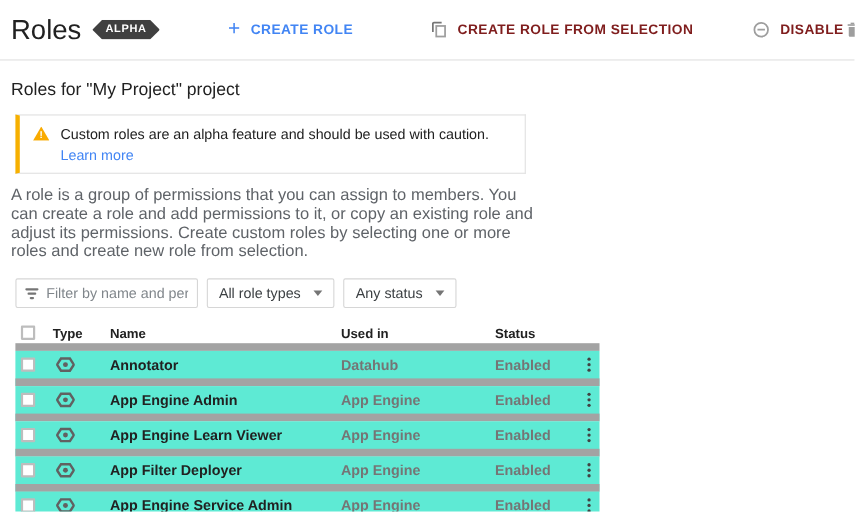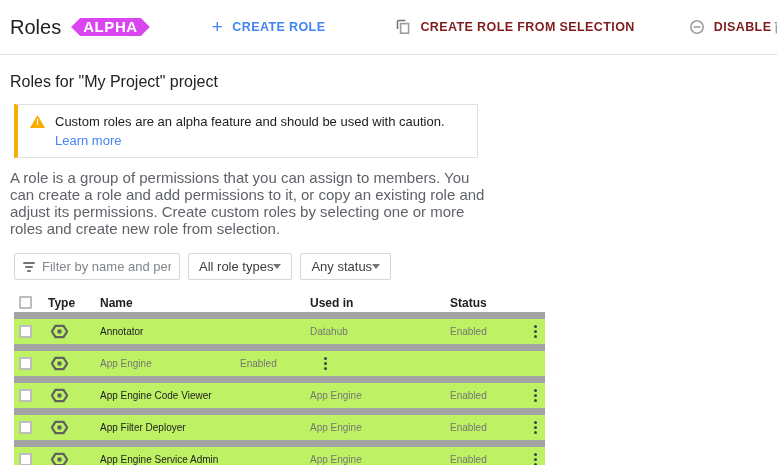--- a/index.html
+++ b/index.html
@@ -2,22 +2,22 @@
 <html><head>
 <meta charset="utf-8">
 <style>
   * { margin:0; padding:0; box-sizing:border-box; }
   html,body { width:777px; height:465px; background:#fff; overflow:hidden;
     font-family:"Liberation Sans","DejaVu Sans",sans-serif; color:#212121; }
 
   
   .toolbar { display:flex; align-items:center; height:55px; border-bottom:1px solid #e0e0e0;
     padding:0 14px 0 10px; background:#fff; }
-  .toolbar-title { font-size:20px; color:#212121; }
-  .alpha-badge { margin-left:10px; background:#d946ef; color:#fff; font-size:15px; font-weight:700;
+  .toolbar-title { font-size:25px; color:#212121; }
+  .alpha-badge { margin-left:10px; background:#404040; color:#fff; font-size:10px; font-weight:700;
     letter-spacing:.6px; padding:3px 12px; line-height:12px;
     clip-path:polygon(9px 0,calc(100% - 9px) 0,100% 50%,calc(100% - 9px) 100%,9px 100%,0 50%); }
   .tb-action { display:flex; align-items:center; gap:9px; font-size:12.5px; font-weight:700;
     letter-spacing:.4px; color:#7f1d1d; cursor:default; white-space:nowrap; }
   .tb-action.primary { color:#4285f4; cursor:pointer; }
   .plus-glyph { font-size:19px; font-weight:400; line-height:16px; }
   .ml-create { margin-left:62px; } .ml-sel { margin-left:70px; } .ml-dis { margin-left:54px; }
   .ml-del { margin-left:auto; }
   .tb-icon { width:16px; height:16px; display:block; }
 
@@ -39,30 +39,30 @@
   
   .filters { margin:13px 0 0 14px; display:flex; align-items:center; gap:8px; }
   .filter-box { display:flex; align-items:center; gap:7px; width:166px; height:27px;
     border:1px solid #d6d6d6; border-radius:2px; padding:0 8px; background:#fff; }
   .filter-box input { border:none; outline:none; width:100%; font-size:13px; color:#212121;
     font-family:inherit; background:transparent; }
   .filter-box input::placeholder { color:#80868b; }
   .funnel { display:flex; flex-direction:column; align-items:center; gap:2px; flex:0 0 auto; }
   .funnel i { display:block; height:2px; background:#757575; border-radius:1px; }
   .funnel i:nth-child(1){width:12px;} .funnel i:nth-child(2){width:8px;} .funnel i:nth-child(3){width:4px;}
-  .dropdown { display:flex; align-items:center; height:27px; border:1px solid #d6d6d6;
+  .dropdown { display:flex; align-items:center; gap:12px; height:27px; border:1px solid #d6d6d6;
     border-radius:2px; padding:0 10px; font-size:13px; color:#3c4043; background:#fff; cursor:pointer; }
   .caret { width:0; height:0; border-left:4px solid transparent; border-right:4px solid transparent;
     border-top:5px solid #757575; }
 
   
   .roles-table { margin:13px 0 0 14px; width:531px; }
   .t-row { display:flex; align-items:center; border-bottom:7px solid #a3a3a3; }
   .t-head { height:26px; font-size:12px; font-weight:700; color:#212121; }
-  .t-body-row { height:32px; font-size:10px; background:#bef264; }
+  .t-body-row { height:32px; font-size:13px; background:#5eead4;font-weight:bold; }
   .col-check { width:34px; display:flex; align-items:center; }
   .col-type  { width:52px; display:flex; align-items:center; }
   .col-name  { width:210px; }
   .col-used  { width:140px; }
   .col-status{ width:75px; }
   .col-menu  { width:20px; display:flex; justify-content:center; }
   .cell-name { color:#212121; }
   .cell-used, .cell-status { color:#757575; }
   .checkbox { width:13px; height:13px; border:2px solid #bdbdbd; border-radius:1px;
     background:#fff; cursor:pointer; margin-left:5px; }
@@ -180,42 +180,43 @@
     <div class="t-row t-body-row">
       <div class="col-check">
           <span class="checkbox"></span>
         </div>
       <div class="col-type">
         <svg class="type-icon" viewBox="0 0 16 16">
           <polygon points="4.2,2.8 11.8,2.8 15.2,8 11.8,13.2 4.2,13.2 0.8,8" fill="none" stroke="#616161" stroke-width="2.1"></polygon>
           <circle cx="8" cy="8" r="2.1" fill="#616161"></circle>
         </svg>
       </div>
-      <div class="col-used cell-used">App Engine</div>
-      <div class="col-status cell-status">Enabled</div>
-      <div class="col-menu">
-          <span class="dots">
-            <i></i>
-            <i></i>
-            <i></i>
-          </span>
-        </div>
-    </div>
-
-    <div class="t-row t-body-row">
-      <div class="col-check">
-          <span class="checkbox"></span>
-        </div>
-      <div class="col-type">
-        <svg class="type-icon" viewBox="0 0 16 16">
-          <polygon points="4.2,2.8 11.8,2.8 15.2,8 11.8,13.2 4.2,13.2 0.8,8" fill="none" stroke="#616161" stroke-width="2.1"></polygon>
-          <circle cx="8" cy="8" r="2.1" fill="#616161"></circle>
-        </svg>
-      </div>
-      <div class="col-name cell-name">App Engine Code Viewer</div>
+      <div class="col-name cell-name">App Engine Admin</div>
+      <div class="col-used cell-used">App Engine</div>
+      <div class="col-status cell-status">Enabled</div>
+      <div class="col-menu">
+          <span class="dots">
+            <i></i>
+            <i></i>
+            <i></i>
+          </span>
+        </div>
+    </div>
+
+    <div class="t-row t-body-row">
+      <div class="col-check">
+          <span class="checkbox"></span>
+        </div>
+      <div class="col-type">
+        <svg class="type-icon" viewBox="0 0 16 16">
+          <polygon points="4.2,2.8 11.8,2.8 15.2,8 11.8,13.2 4.2,13.2 0.8,8" fill="none" stroke="#616161" stroke-width="2.1"></polygon>
+          <circle cx="8" cy="8" r="2.1" fill="#616161"></circle>
+        </svg>
+      </div>
+      <div class="col-name cell-name">App Engine Learn Viewer</div>
       <div class="col-used cell-used">App Engine</div>
       <div class="col-status cell-status">Enabled</div>
       <div class="col-menu">
           <span class="dots">
             <i></i>
             <i></i>
             <i></i>
           </span>
         </div>
     </div>

